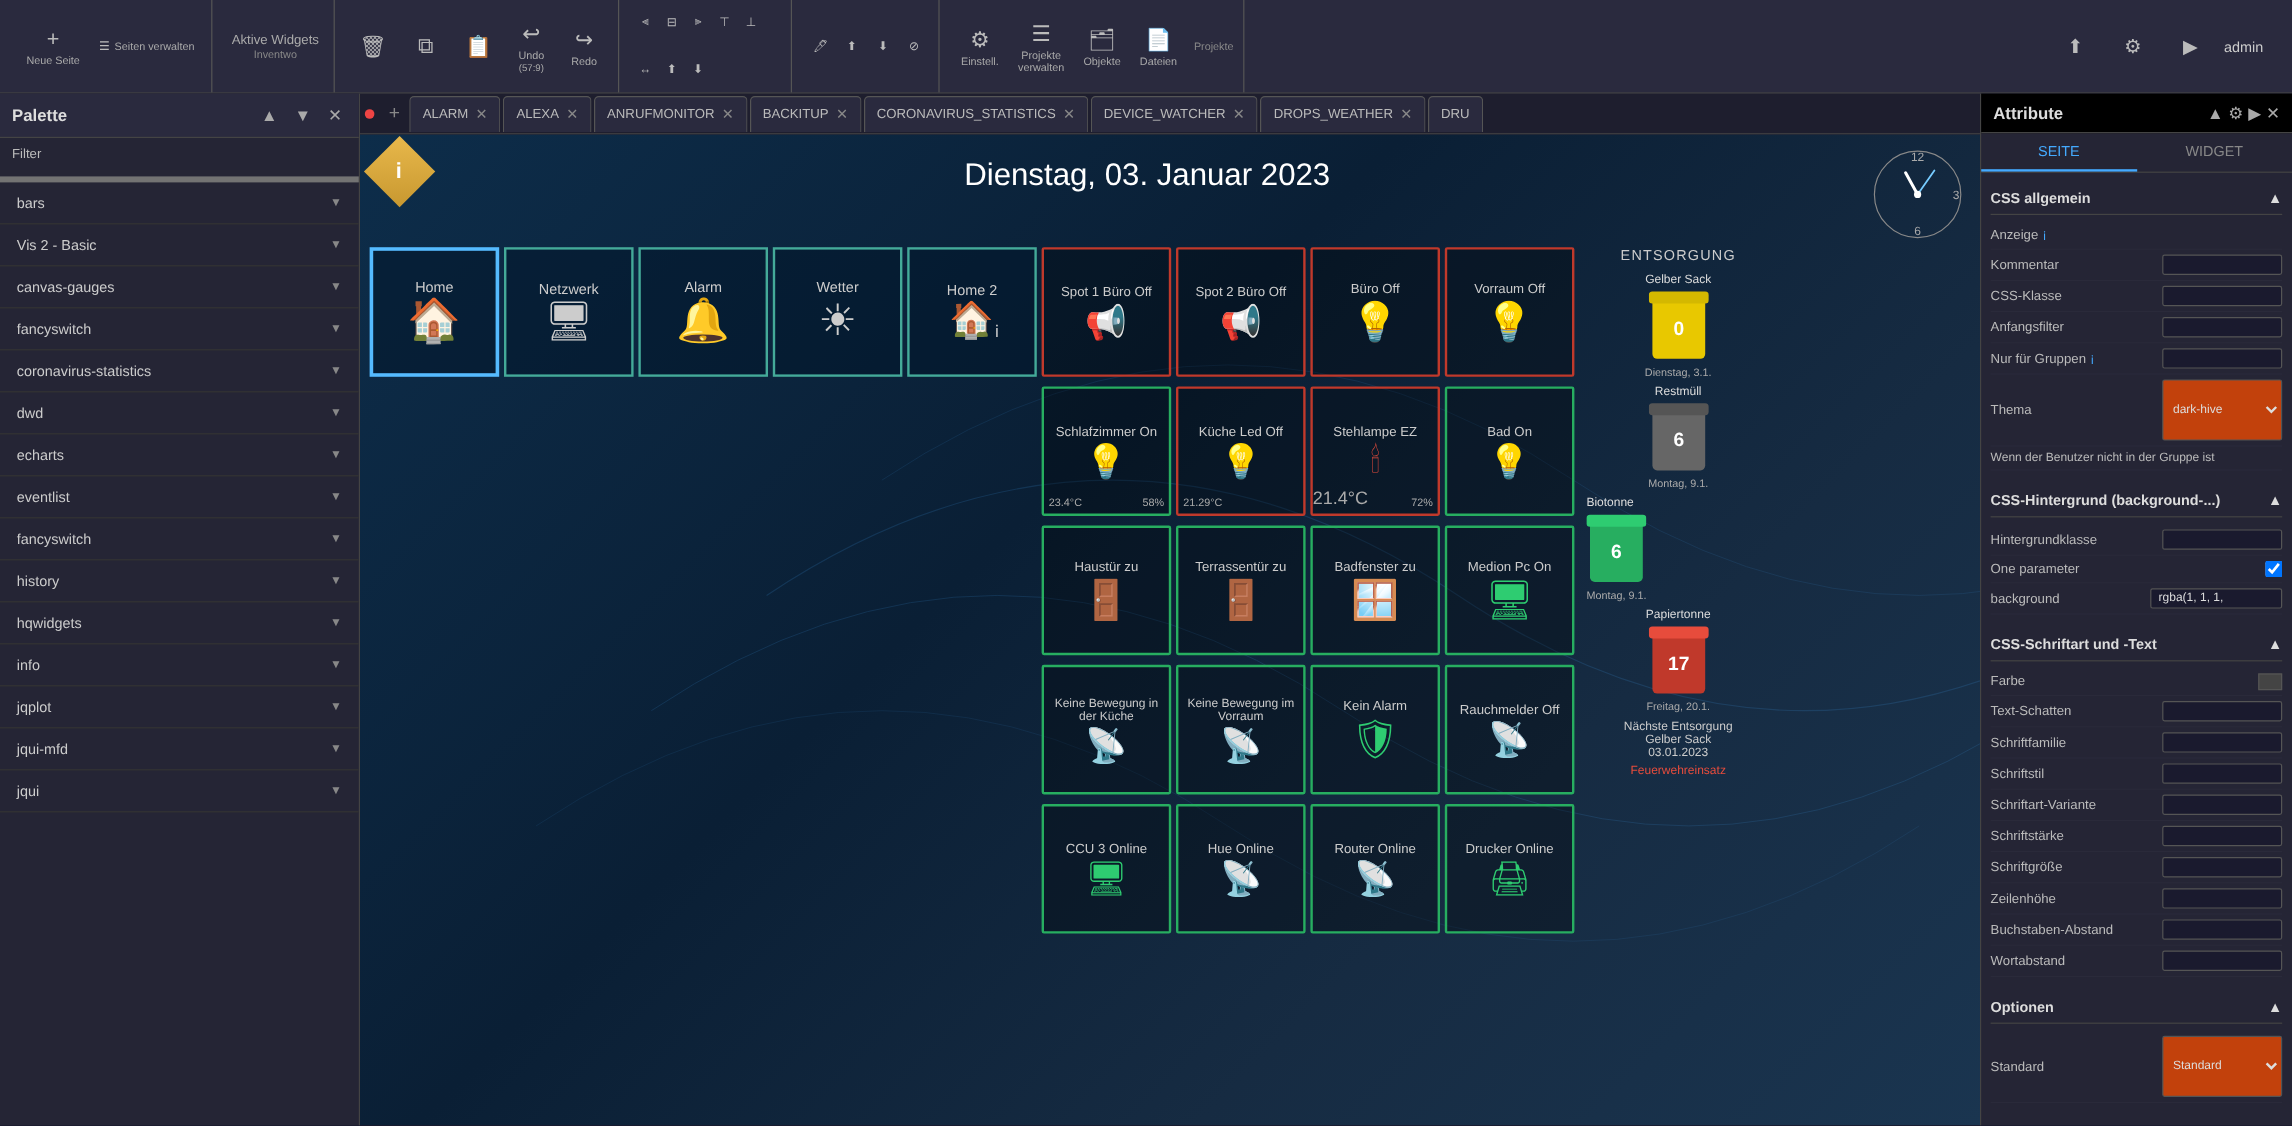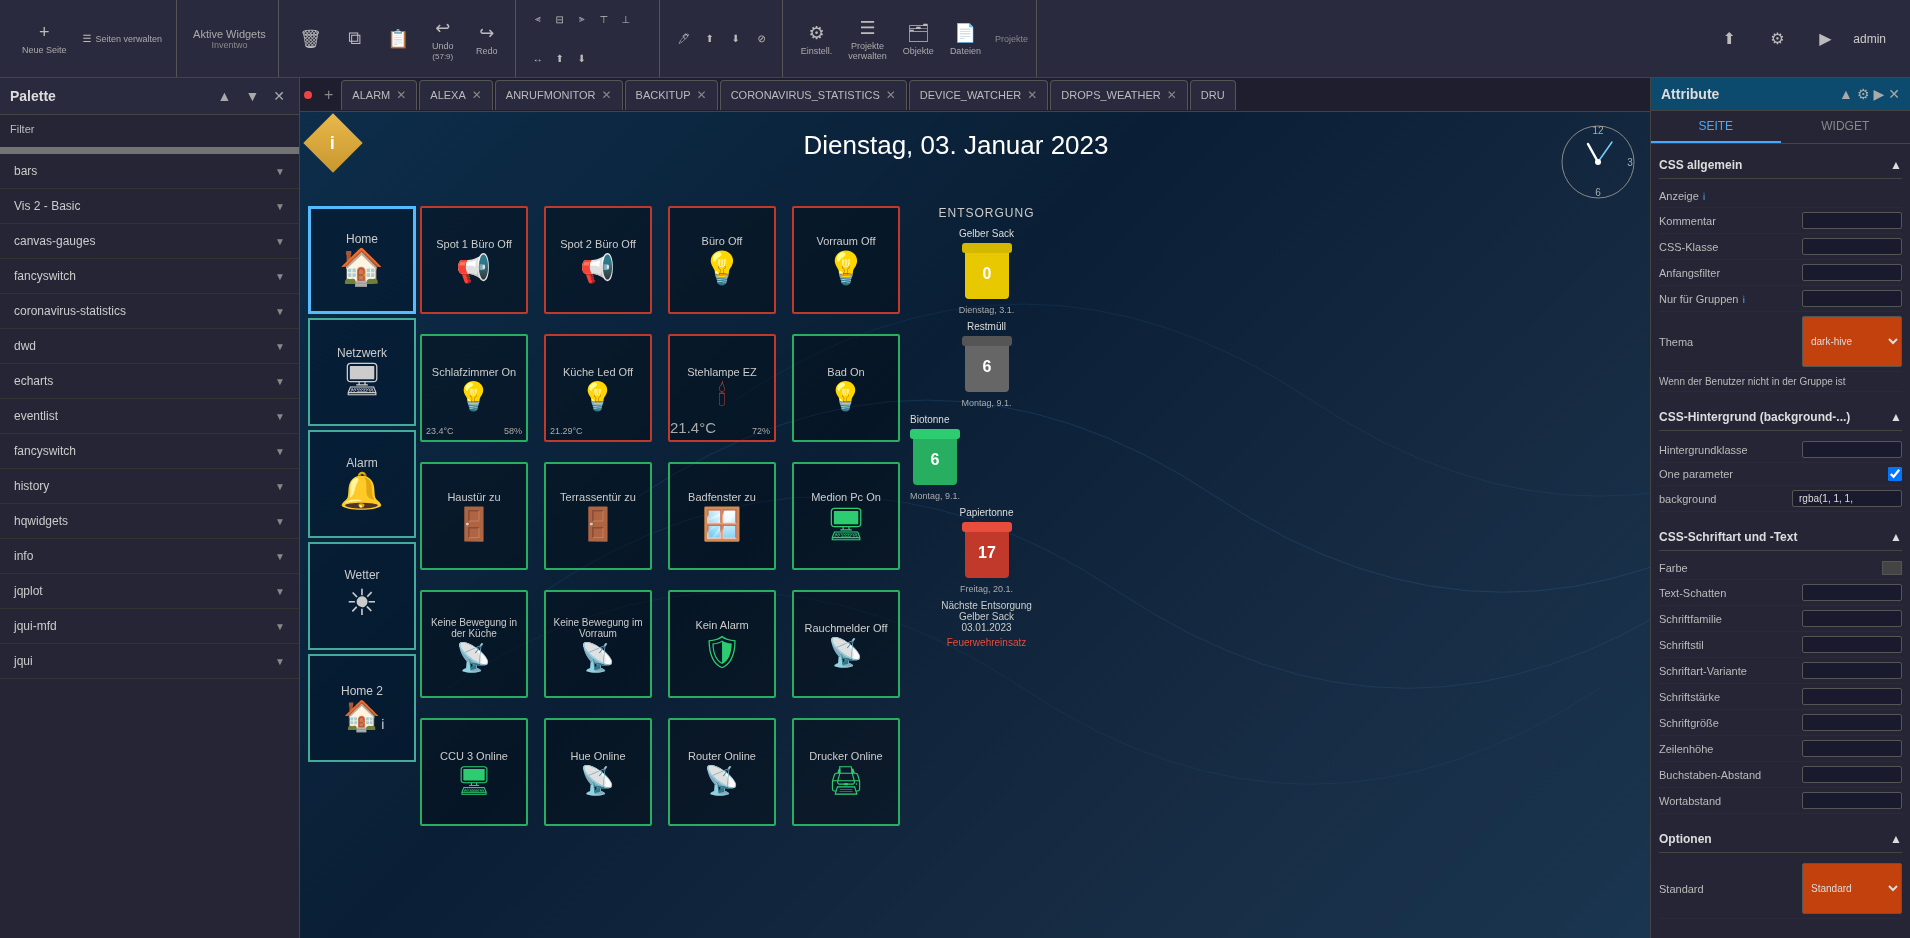--- a/index.html
+++ b/index.html
@@ -24,21 +24,21 @@
       width: 300px; background: #252535; border-right: 1px solid #444;
       display: flex; flex-direction: column; flex-shrink: 0;
     }
     .palette-header {
       display: flex; align-items: center; justify-content: space-between;
       padding: 8px 10px; border-bottom: 1px solid #444; background: #2a2a3e;
     }
     .palette-title { font-size: 14px; font-weight: bold; color: #ddd; }
     .palette-header-btns { display: flex; gap: 6px; }
     .palette-header-btn { background: none; border: none; color: #aaa; cursor: pointer; font-size: 14px; padding: 2px 4px; }
-    .palette-filter { padding: 8px 10px; border-bottom: 7px solid #737373; }
+    .palette-filter { padding: 8px 10px; border-bottom: 5px solid #737373; }
     .palette-filter-label { font-size: 11px; color: #bbb; margin-bottom: 4px; }
     .palette-items { overflow-y: auto; flex: 1; }
     .palette-item {
       display: flex; align-items: center; justify-content: space-between;
       padding: 10px 14px; border-bottom: 1px solid #333; cursor: pointer; color: #ccc;
     }
     .palette-item-label { font-size: 12px; }
     .palette-item-arrow { color: #888; font-size: 10px; }
 
     
@@ -80,21 +80,21 @@
     }
     .nav-widget.selected { border-color: #5bf; border-width: 3px; }
 
     
     .attr-panel {
       width: 260px; background: #252535; border-left: 1px solid #444;
       display: flex; flex-direction: column; flex-shrink: 0;
     }
     .attr-header {
       display: flex; align-items: center; justify-content: space-between;
-      padding: 8px 10px; border-bottom: 1px solid #444; background: #0c4a6e;
+      padding: 8px 10px; border-bottom: 1px solid #444; background: #000000;
     }
     .attr-title { font-size: 14px; font-weight: bold; color: #ddd; }
     .attr-header-btns { display: flex; gap: 4px; }
     .attr-header-btn { background: none; border: none; color: #aaa; cursor: pointer; font-size: 14px; }
     .attr-tabs { display: flex; border-bottom: 1px solid #444; }
     .attr-tab {
       flex: 1; text-align: center; padding: 8px 4px; cursor: pointer;
       font-size: 12px; color: #888; border-bottom: 2px solid transparent;
     }
     .attr-tab.active { color: #4af; border-bottom-color: #4af; }
@@ -120,21 +120,21 @@
       padding: 18px 4px; font-size: 10px; width: 100px; border-radius: 2px;
     }
     .attr-checkbox { width: 14px; height: 14px; cursor: pointer; }
     .attr-info { color: #4af; font-size: 10px; cursor: pointer; }
     .attr-color-swatch { width: 20px; height: 14px; background: #333; border: 1px solid #555; }
 
     
     .bg-lines { position: absolute; top: 0; left: 0; width: 100%; height: 100%; pointer-events: none; opacity: 0.15; }
 
     
-    .grid-row { display: flex; gap: 16px; margin-bottom: 16px; }
+    .grid-row { display: flex; gap: 4px; margin-bottom: 4px; }
 
     
     ::-webkit-scrollbar { width: 6px; height: 6px; }
     ::-webkit-scrollbar-track { background: #1a1a2e; }
     ::-webkit-scrollbar-thumb { background: #444; border-radius: 3px; }
   </style>
 </head>
 <body>
 
 <div class="top-toolbar">
@@ -372,21 +372,21 @@
               <line x1="40" y1="40" x2="30" y2="22" stroke="#fff" stroke-width="2.5" stroke-linecap="round"></line>
 
               <line x1="40" y1="40" x2="54" y2="20" stroke="#7cf" stroke-width="1.5" stroke-linecap="round"></line>
               <circle cx="40" cy="40" r="3" fill="#fff"></circle>
             </svg>
           </div>
         </div>
 
         <div style="display:flex;padding:0 4px 0 8px;gap:4px;">
 
-          <div style="display:flex;flex-direction:column;gap:4px;">
+          <div style="display:flex;flex-direction:row;gap:4px;">
 
             <div class="nav-widget selected" style="border-color:#5bf;border-width:3px;">
               <span style="font-size:12px;color:#ccc;">Home</span>
               <span style="font-size:36px;color:#ddd;">🏠</span>
             </div>
 
             <div class="nav-widget">
               <span style="font-size:12px;color:#ccc;">Netzwerk</span>
               <span style="font-size:32px;color:#ccc;">🖥</span>
             </div>

